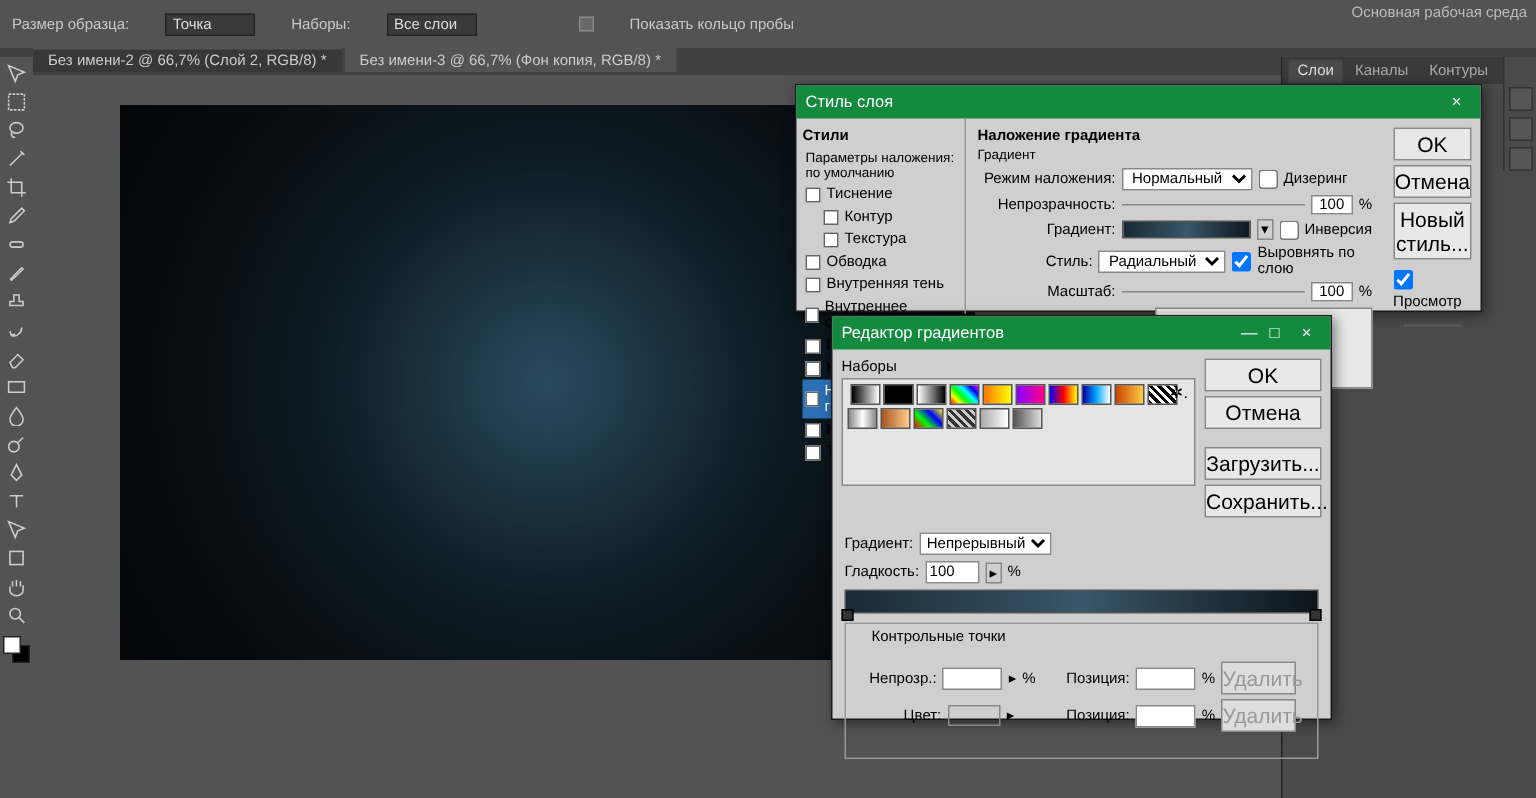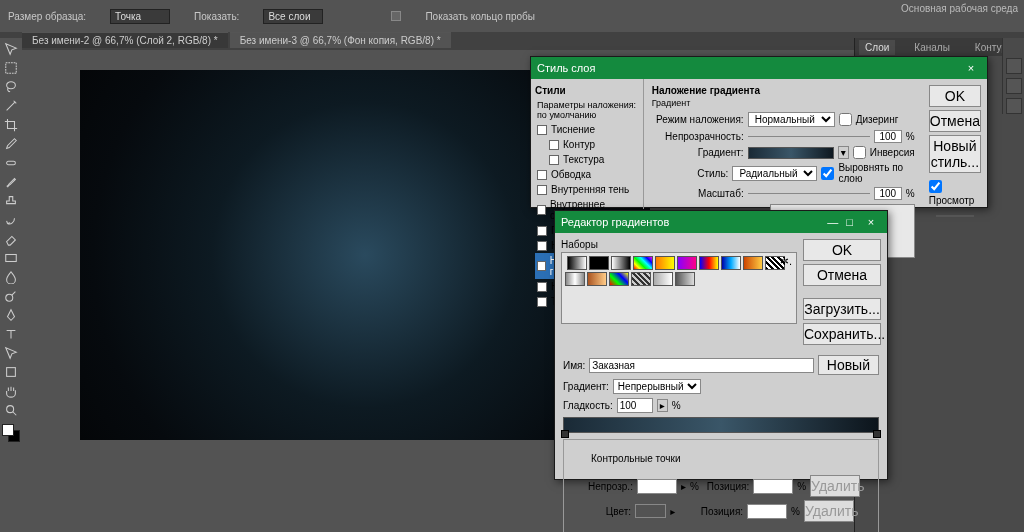--- a/index.html
+++ b/index.html
@@ -13,21 +13,21 @@
 .tab{background:#383838;padding:2px 10px;color:#ccc;border-top:1px solid #555}
 .tab.active{background:#535353}
 .toolbar{position:absolute;left:0;top:38px;bottom:0;width:22px;background:#535353;display:flex;flex-direction:column;align-items:center;padding-top:2px;gap:1px}
 .tool{width:20px;height:18px;display:flex;align-items:center;justify-content:center;color:#ccc}
 .tool svg{width:14px;height:14px;stroke:#ccc;fill:none;stroke-width:1.2}
 .swatch{width:18px;height:18px;margin-top:4px;position:relative}
 .swatch .fg{width:12px;height:12px;background:#fff;border:1px solid #222;position:absolute;top:0;left:0}
 .swatch .bg{width:12px;height:12px;background:#000;border:1px solid #222;position:absolute;bottom:0;right:0}
 .canvas{position:absolute;left:80px;top:70px;width:570px;height:370px;background:radial-gradient(circle at 50% 50%,#2a4a5e 0%,#0d1a22 45%,#060a0e 80%,#040608 100%)}
 .rpanel{position:absolute;right:0;top:38px;width:170px;bottom:0;background:#4a4a4a;border-left:1px solid #222}
-.rtabs{display:flex;background:#3a3a3a;height:18px;align-items:center;gap:13px;padding-left:4px}
+.rtabs{display:flex;background:#3a3a3a;height:18px;align-items:center;gap:2px;padding-left:4px}
 .rtab{padding:2px 6px;color:#aaa}
 .rtab.active{background:#4a4a4a;color:#ddd}
 .rcontent{padding:4px}
 .rsel{background:#3a3a3a;border:1px solid #222;padding:1px 4px;width:70px;display:inline-block}
 .ricons{position:absolute;right:0;top:38px;width:22px;background:#4a4a4a;border-left:1px solid #333;display:flex;flex-direction:column;align-items:center;padding-top:20px;gap:4px}
 .ricon{width:16px;height:16px;background:#555;border:1px solid #333}
 
 .dlg{position:absolute;background:#cfcfcf;border:1px solid #1a1a1a;box-shadow:2px 2px 8px rgba(0,0,0,.5)}
 .dlg *{color:#000}
 .titlebar{background:#148a3e;height:22px;display:flex;align-items:center;padding:0 6px;justify-content:space-between}
@@ -62,36 +62,36 @@
 .pgrid{border:1px solid #888;background:#e4e4e4;height:72px;padding:3px;display:flex;flex-wrap:wrap;gap:2px;align-content:flex-start;position:relative}
 .sw{width:20px;height:14px;border:1px solid #555}
 .gear{position:absolute;right:4px;top:2px;font-size:11px}
 .btns2{width:78px;display:flex;flex-direction:column;gap:3px}
 .lower{padding:0 8px 6px}
 .lower .line{display:flex;align-items:center;gap:4px;margin:4px 0}
 .lower input[type=text]{background:#fff;border:1px solid #888;padding:1px 2px;flex:1;font-size:10px}
 .lower select{background:#fff;border:1px solid #888;font-size:10px}
 .bar{height:16px;background:linear-gradient(90deg,#1a2a36,#3a5668 50%,#0c141b);border:1px solid #555;margin:4px 0;position:relative}
 .stop{width:8px;height:8px;background:#333;border:1px solid #000;position:absolute;bottom:-6px}
-.fs{border:1px solid #999;padding:24px;margin-top:6px}
+.fs{border:1px solid #999;padding:14px;margin-top:6px}
 .fs .leg{font-size:10px;position:relative;top:-11px;background:#cfcfcf;padding:0 3px;display:inline-block}
 .fs .line{margin:0 0 3px}
 .fs .lab{width:56px;text-align:right;display:inline-block}
 .fs input{width:40px}
 .fs .sm{width:50px}
 .dis{color:#999!important}
 .dis input,.dis .btn{color:#999;background:#ddd}
 </style>
 </head>
 <body>
 
 <div class="topbar">
   <span class="lbl">Размер образца:</span>
   <span class="sel">Точка</span>
-  <span class="lbl">Показать:</span>
+  <span class="lbl">Наборы:</span>
   <span class="sel">Все слои</span>
   <span style="width:20px"></span>
   <span class="chk"></span>
   <span class="lbl">Показать кольцо пробы</span>
 </div>
 <div class="topright">Основная рабочая среда</div>
 
 <div class="tabs">
   <div class="tab">Без имени-2 @ 66,7% (Слой 2, RGB/8) *</div>
   <div class="tab active">Без имени-3 @ 66,7% (Фон копия, RGB/8) *</div>
@@ -364,25 +364,20 @@
     <div class="btns2">
       <div class="btn">OK</div>
       <div class="btn">Отмена</div>
       <div style="height:6px"></div>
       <div class="btn">Загрузить...</div>
       <div class="btn">Сохранить...</div>
     </div>
   </div>
   <div class="lower">
     <div class="line">
-        <span>Имя:</span>
-        <input type="text" value="Заказная" style="">
-        <span class="btn" style="padding:1px 8px">Новый</span>
-      </div>
-    <div class="line">
         <span>Градиент:</span>
         <select><option>Непрерывный</option></select>
       </div>
     <div class="line">
         <span>Гладкость:</span>
         <input type="text" style="width: 36px; flex: 0 1 0%;" value="100">
         <span style="border:1px solid #888;padding:0 2px">▸</span>
         <span>%</span>
       </div>
     <div class="bar">

